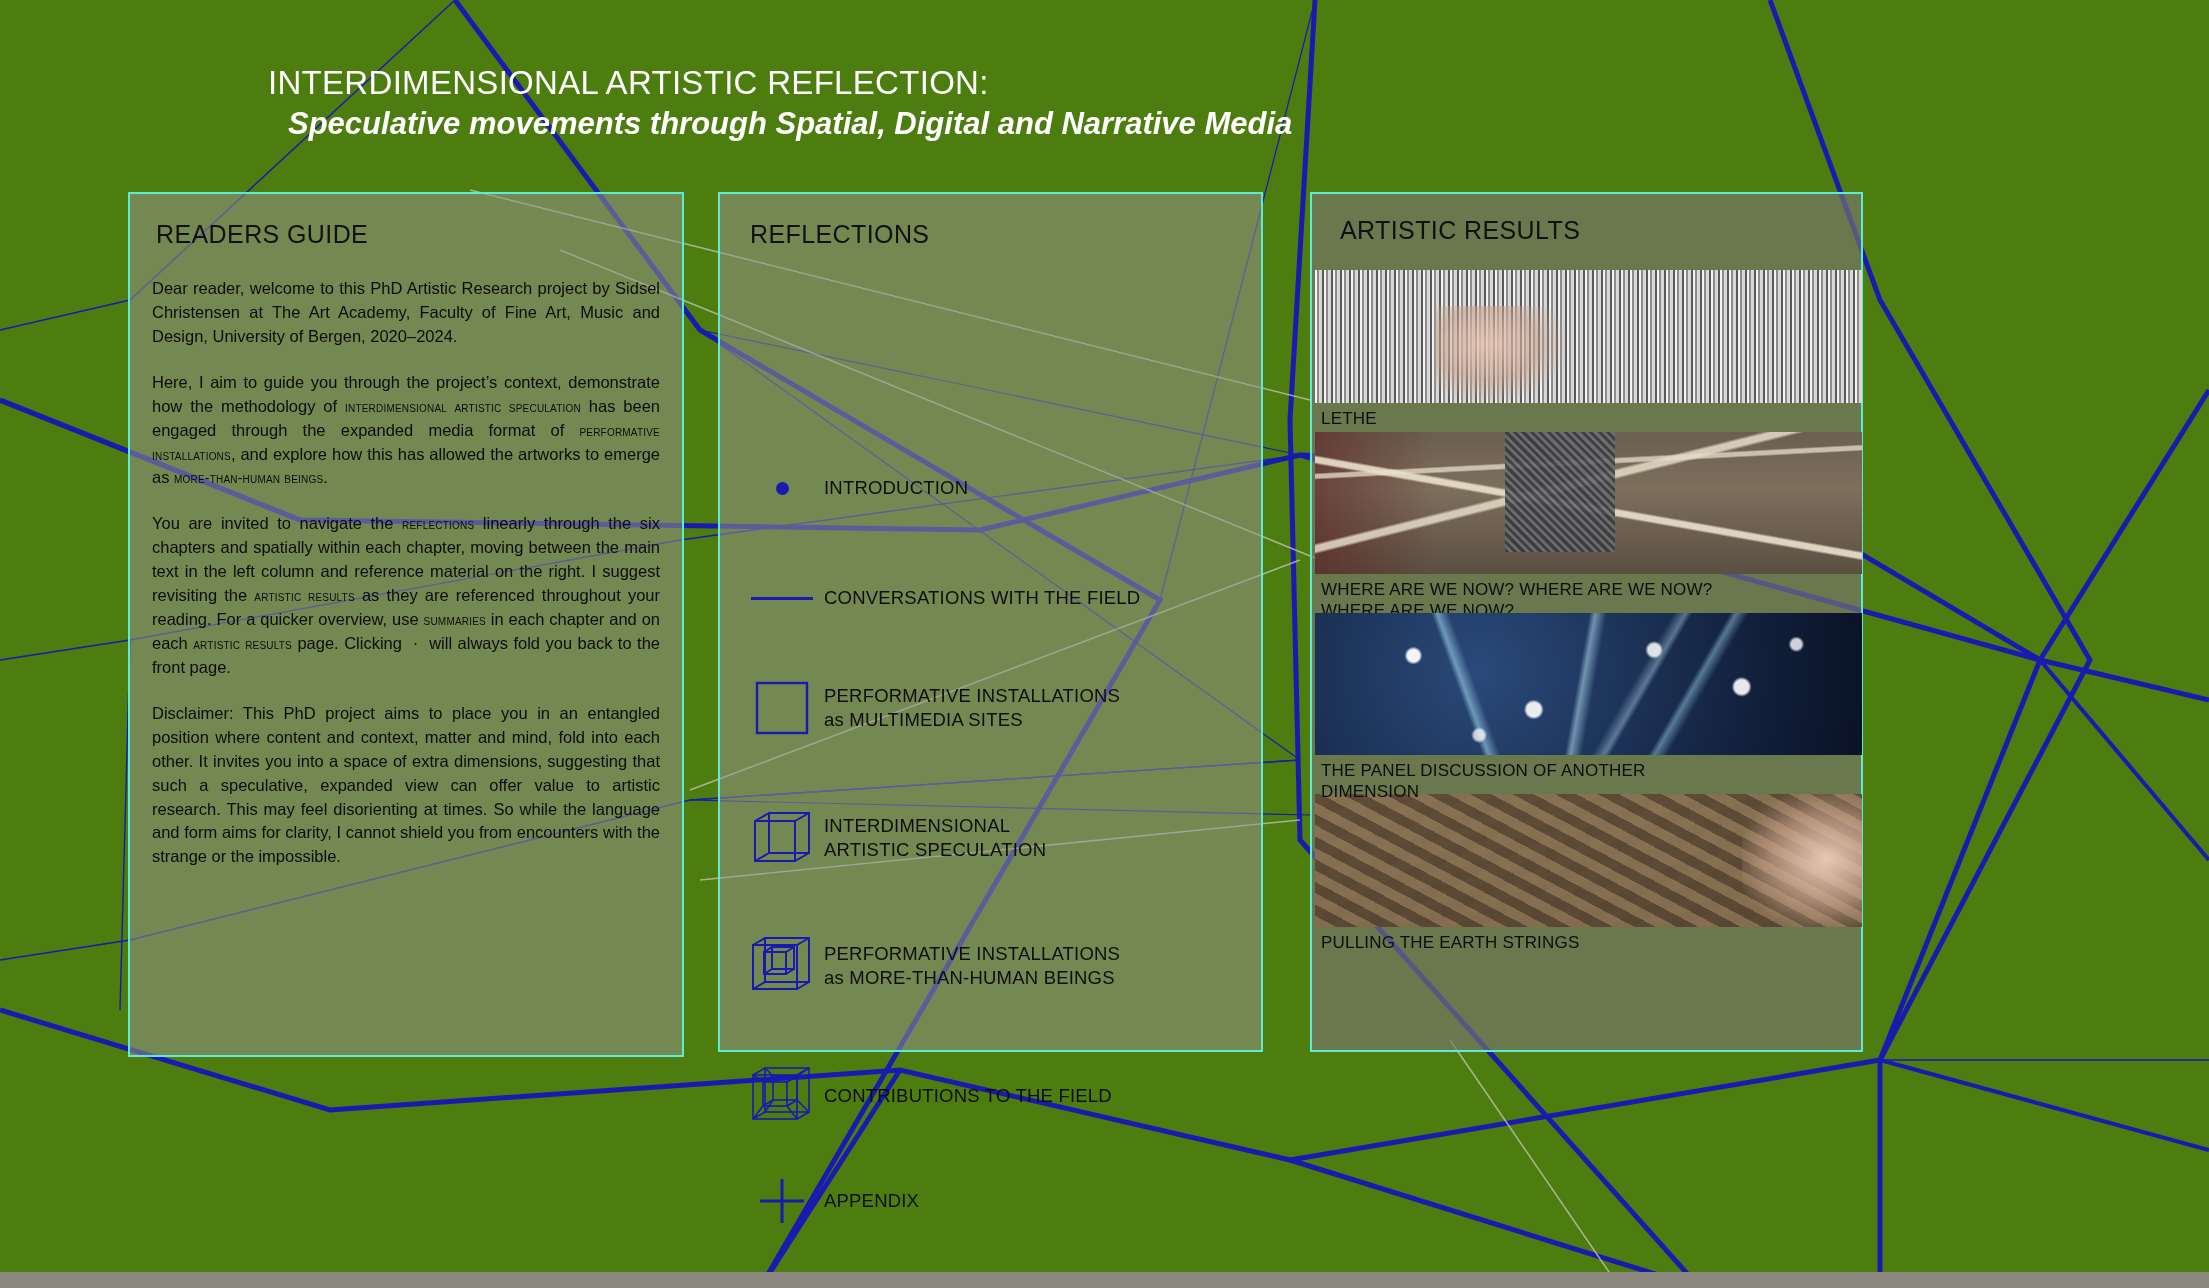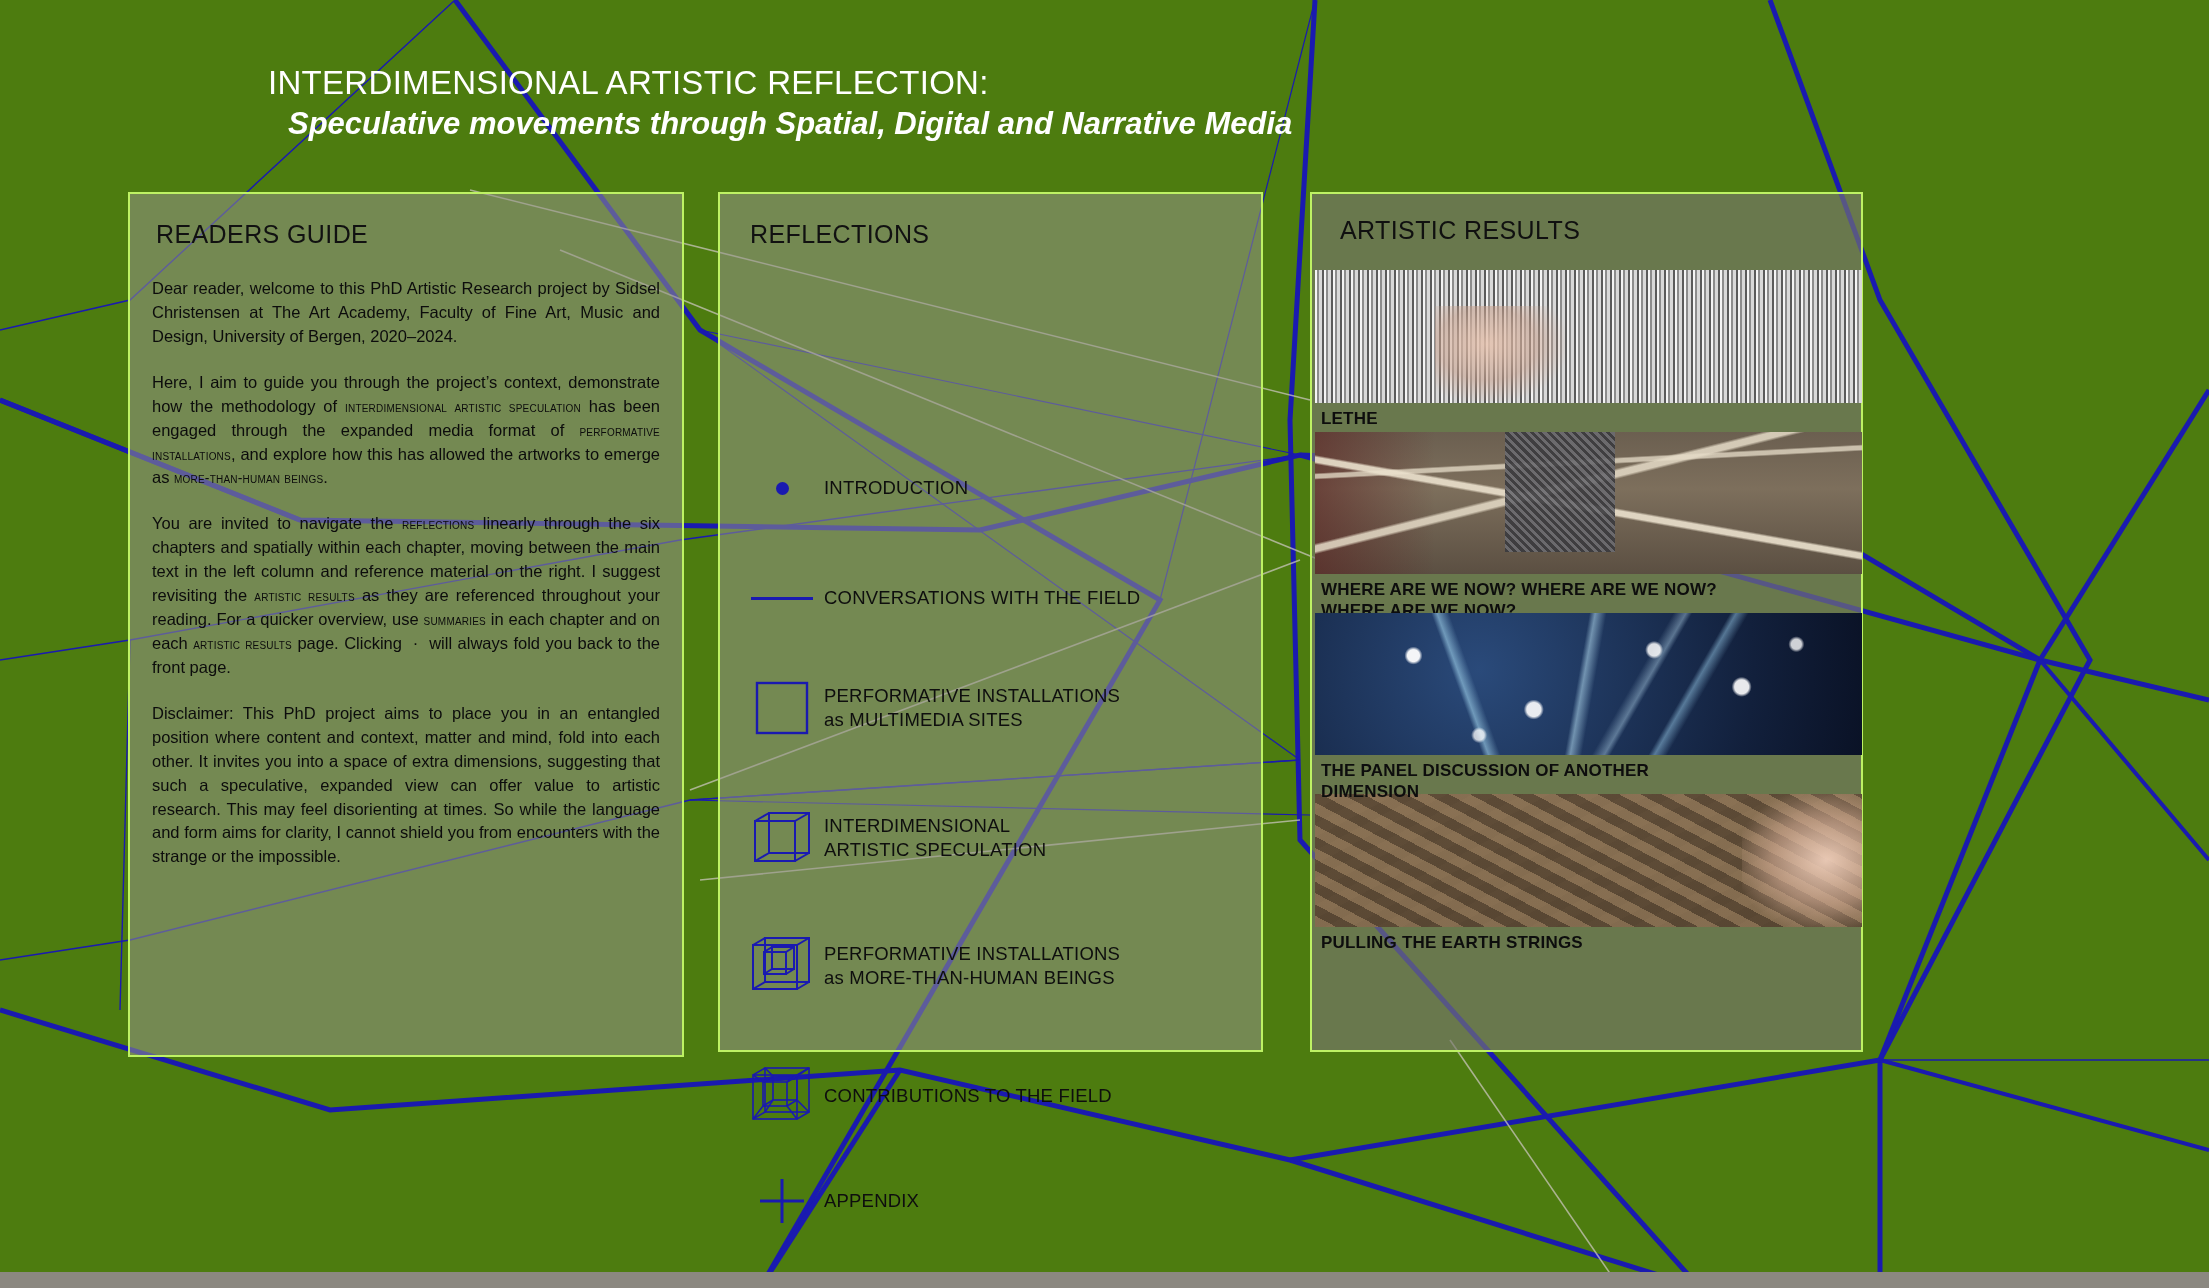--- a/index.html
+++ b/index.html
@@ -43,21 +43,21 @@
     font-style: italic;
     line-height: 1.3;
     padding-left: 20px;
     font-weight: 700;
     color: #ffffff;
   }
 
   
   .panel {
     position: absolute;
-    border: 2px solid #bef264;
+    border: 2px solid #5eead4;
     background: rgba(150,147,138,0.55);
     z-index: 4;
   }
   .panel-title {
     font-size: 25px;
     color: #111111;
     letter-spacing: 0.4px;
   }
 
   
@@ -133,21 +133,20 @@
     width: 547px;
     position: relative;
     overflow: hidden;
   }
   .result-caption {
     font-size: 17px;
     color: #0d0d0d;
     line-height: 1.22;
     padding: 6px 6px 4px 6px;
     letter-spacing: 0.2px;
-    font-weight: bold;
   }
 
   
   .t-lethe {
     height: 133px;
     background:
       repeating-linear-gradient(90deg,
         #f4f4f4 0px, #f4f4f4 2px,
         #8c8c8c 2px, #8c8c8c 4px,
         #d8d8d8 4px, #d8d8d8 7px,

